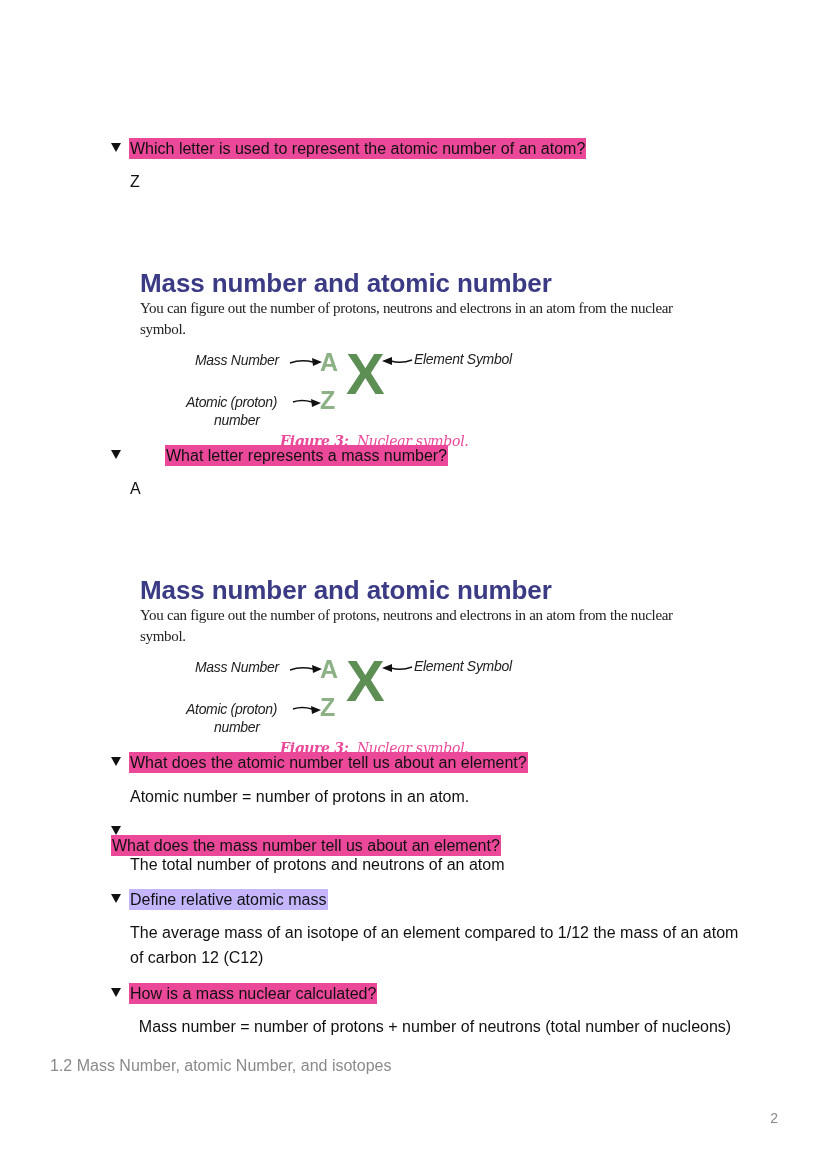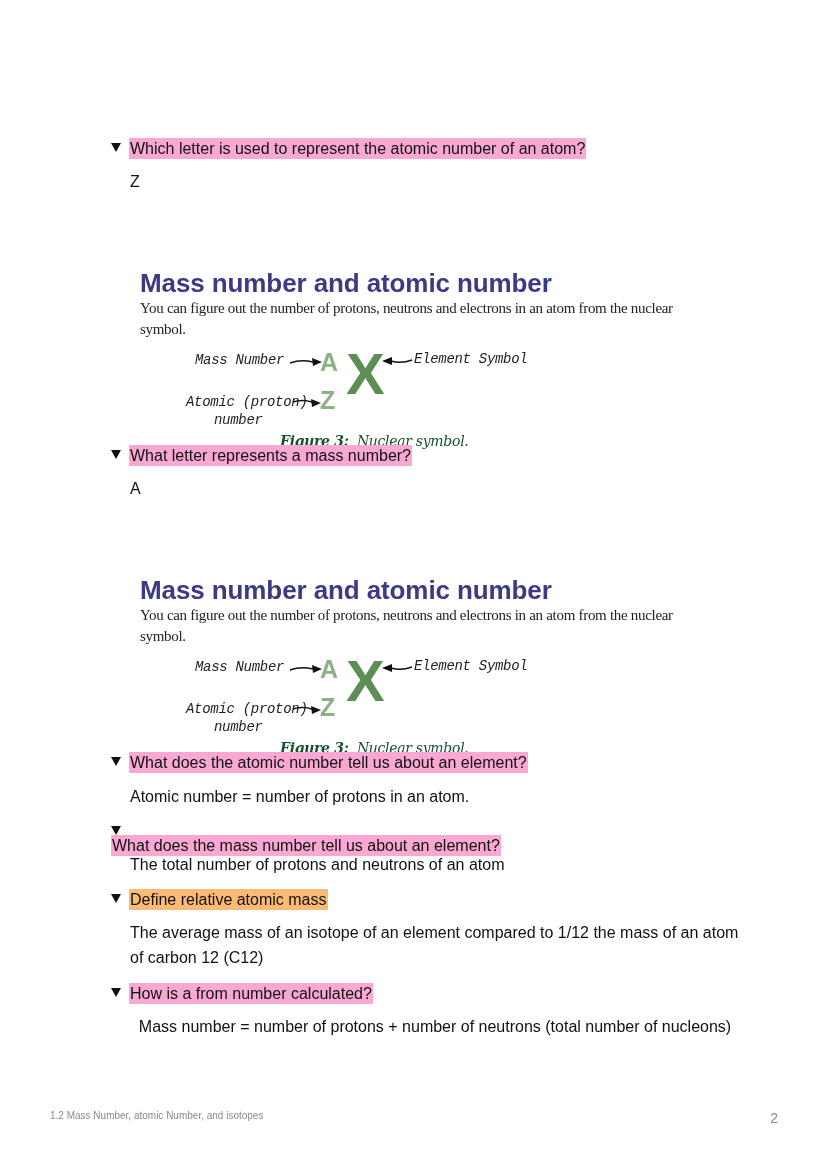--- a/index.html
+++ b/index.html
@@ -9,56 +9,56 @@
     }
     .toggle {
       position: absolute; left: 111px; display: flex; align-items: flex-start;
     }
     .tri {
       width: 0; height: 0; border-left: 5px solid transparent; border-right: 5px solid transparent;
       border-top: 9px solid #111; margin-top: 5px; margin-right: 8px; flex: none;
     }
     .q {
       font-size: 16px; line-height: 21px; padding: 0 1px;
-      background: #f9a8d4; color: #111;
+      background: #ec4899; color: #111;
     }
-    .q.yellow { background: #fdba74; }
+    .q.yellow { background: #c4b5fd; }
     .ans {
       position: absolute; left: 130px; font-size: 16px; line-height: 25px; color: #111;
       width: 610px;
     }
     .figure {
       position: absolute; left: 140px; width: 580px; height: 190px; margin-top: 48px;
     }
     .fig-title {
       position: absolute; left: 0; top: 0;
       font-family: "Liberation Sans", sans-serif; font-weight: bold;
       font-size: 26px; color: #3b3a84; letter-spacing: -0.1px; white-space: nowrap;
     }
     .fig-desc {
       position: absolute; left: 0; top: 30px; width: 580px;
       font-family: Liberation Serif, serif; font-size: 15px; line-height: 21px; color: #222;
       letter-spacing: -0.3px;
     }
     .lbl {
-      position: absolute; font-family: Liberation Mono, monospace; font-style: italic;
+      position: absolute; font-family: Liberation Sans, sans-serif; font-style: italic;
       font-size: 14px; color: #222; white-space: nowrap; letter-spacing: -0.3px;
     }
     .sym {
       position: absolute; font-family: "Liberation Sans", sans-serif; font-weight: bold; color: #8bb185;
     }
     .sym.x { color: #5d8f55; }
     .cap {
       position: absolute; font-family: "DejaVu Serif", serif; font-style: italic;
-      font-size: 14px; color: #14532d; white-space: nowrap; letter-spacing: -0.3px;
+      font-size: 14px; color: #ec4899; white-space: nowrap; letter-spacing: -0.3px;
     }
     .cap b { font-weight: bold; }
     .arrow { position: absolute; }
     .footer-left {
-      position: absolute; left: 50px; top: 1110px; font-size: 10px; color: #8a8a8a;
+      position: absolute; left: 50px; top: 1057px; font-size: 16px; color: #8a8a8a;
     }
     .footer-right {
       position: absolute; right: 50px; top: 1110px; font-size: 14px; color: #8a8a8a;
     }
   </style>
 </head>
 <body>
 
 <div class="toggle" style="top:138px;">
   <span class="tri"></span>
@@ -87,21 +87,21 @@
       <polygon points="29,7 19,3 20,11" fill="#111"></polygon>
   </svg>
   <div class="sym" style="left:180px; top:118px; font-size:25px;">Z</div>
   <div class="lbl" style="left:74px; top:144px;">number</div>
   <div class="cap" style="left:140px; top:165px;">
     <b>Figure 3:</b>&nbsp;
     <span>Nuclear symbol.</span>
   </div>
 </div>
 
-<div class="toggle" style="top:445px;">
+<div class="toggle" style="top:445px;gap:36px;">
   <span class="tri"></span>
   <span class="q">What letter represents a mass number?</span>
 </div>
 <div class="ans" style="top:476px;">A</div>
 
 <div class="figure" style="top:527px;">
   <div class="fig-title">Mass number and atomic number</div>
   <div class="fig-desc">You can figure out the number of protons, neutrons and electrons in an atom from the nuclear symbol.</div>
   <div class="lbl" style="left:55px; top:84px;">Mass Number</div>
   <svg class="arrow" style="left:149px; top:88px;" width="34" height="12">
@@ -141,18 +141,18 @@
 <div class="ans" style="top:852px;">The total number of protons and neutrons of an atom</div>
 
 <div class="toggle" style="top:889px;">
   <span class="tri"></span>
   <span class="q yellow">Define relative atomic mass</span>
 </div>
 <div class="ans" style="top:920px;">The average mass of an isotope of an element compared to 1/12 the mass of an atom of carbon 12 (C12)</div>
 
 <div class="toggle" style="top:983px;">
   <span class="tri"></span>
-  <span class="q">How is a from number calculated?</span>
+  <span class="q">How is a mass nuclear calculated?</span>
 </div>
 <div class="ans" style="top:1014px;text-align:center;">Mass number = number of protons + number of neutrons (total number of nucleons)</div>
 
 <div class="footer-left">1.2 Mass Number, atomic Number, and isotopes</div>
 <div class="footer-right">2</div>
 
 </body></html>

